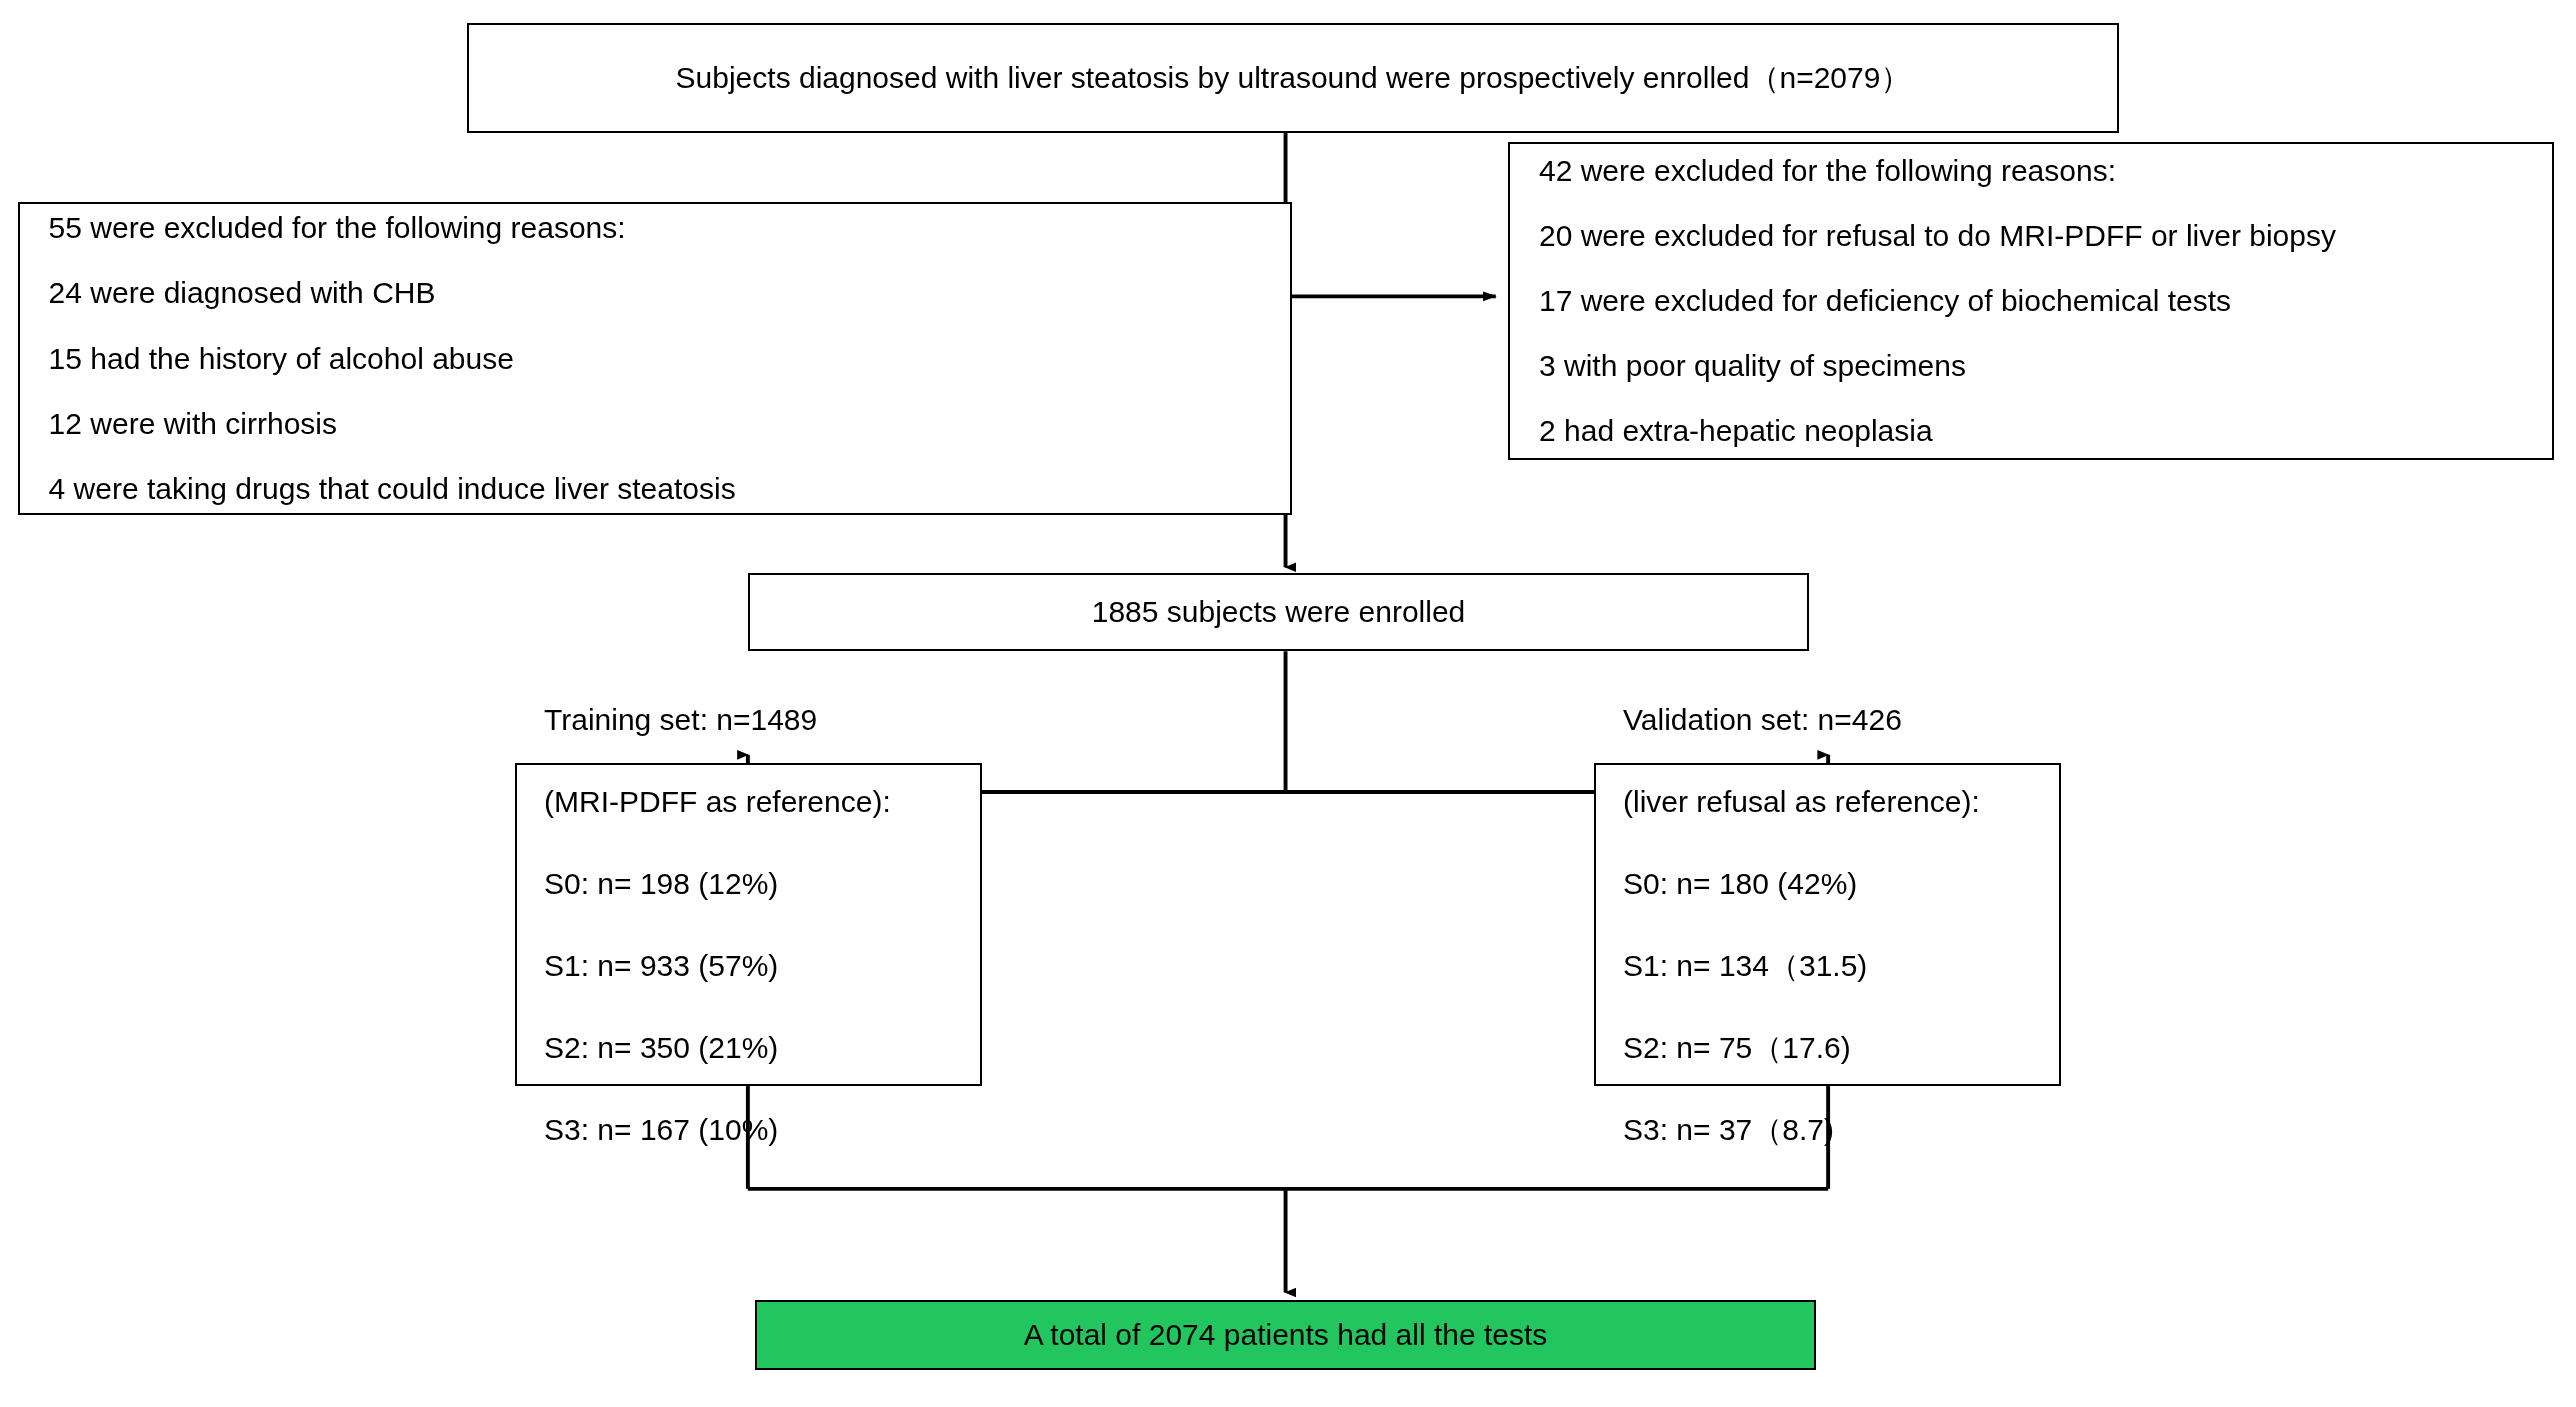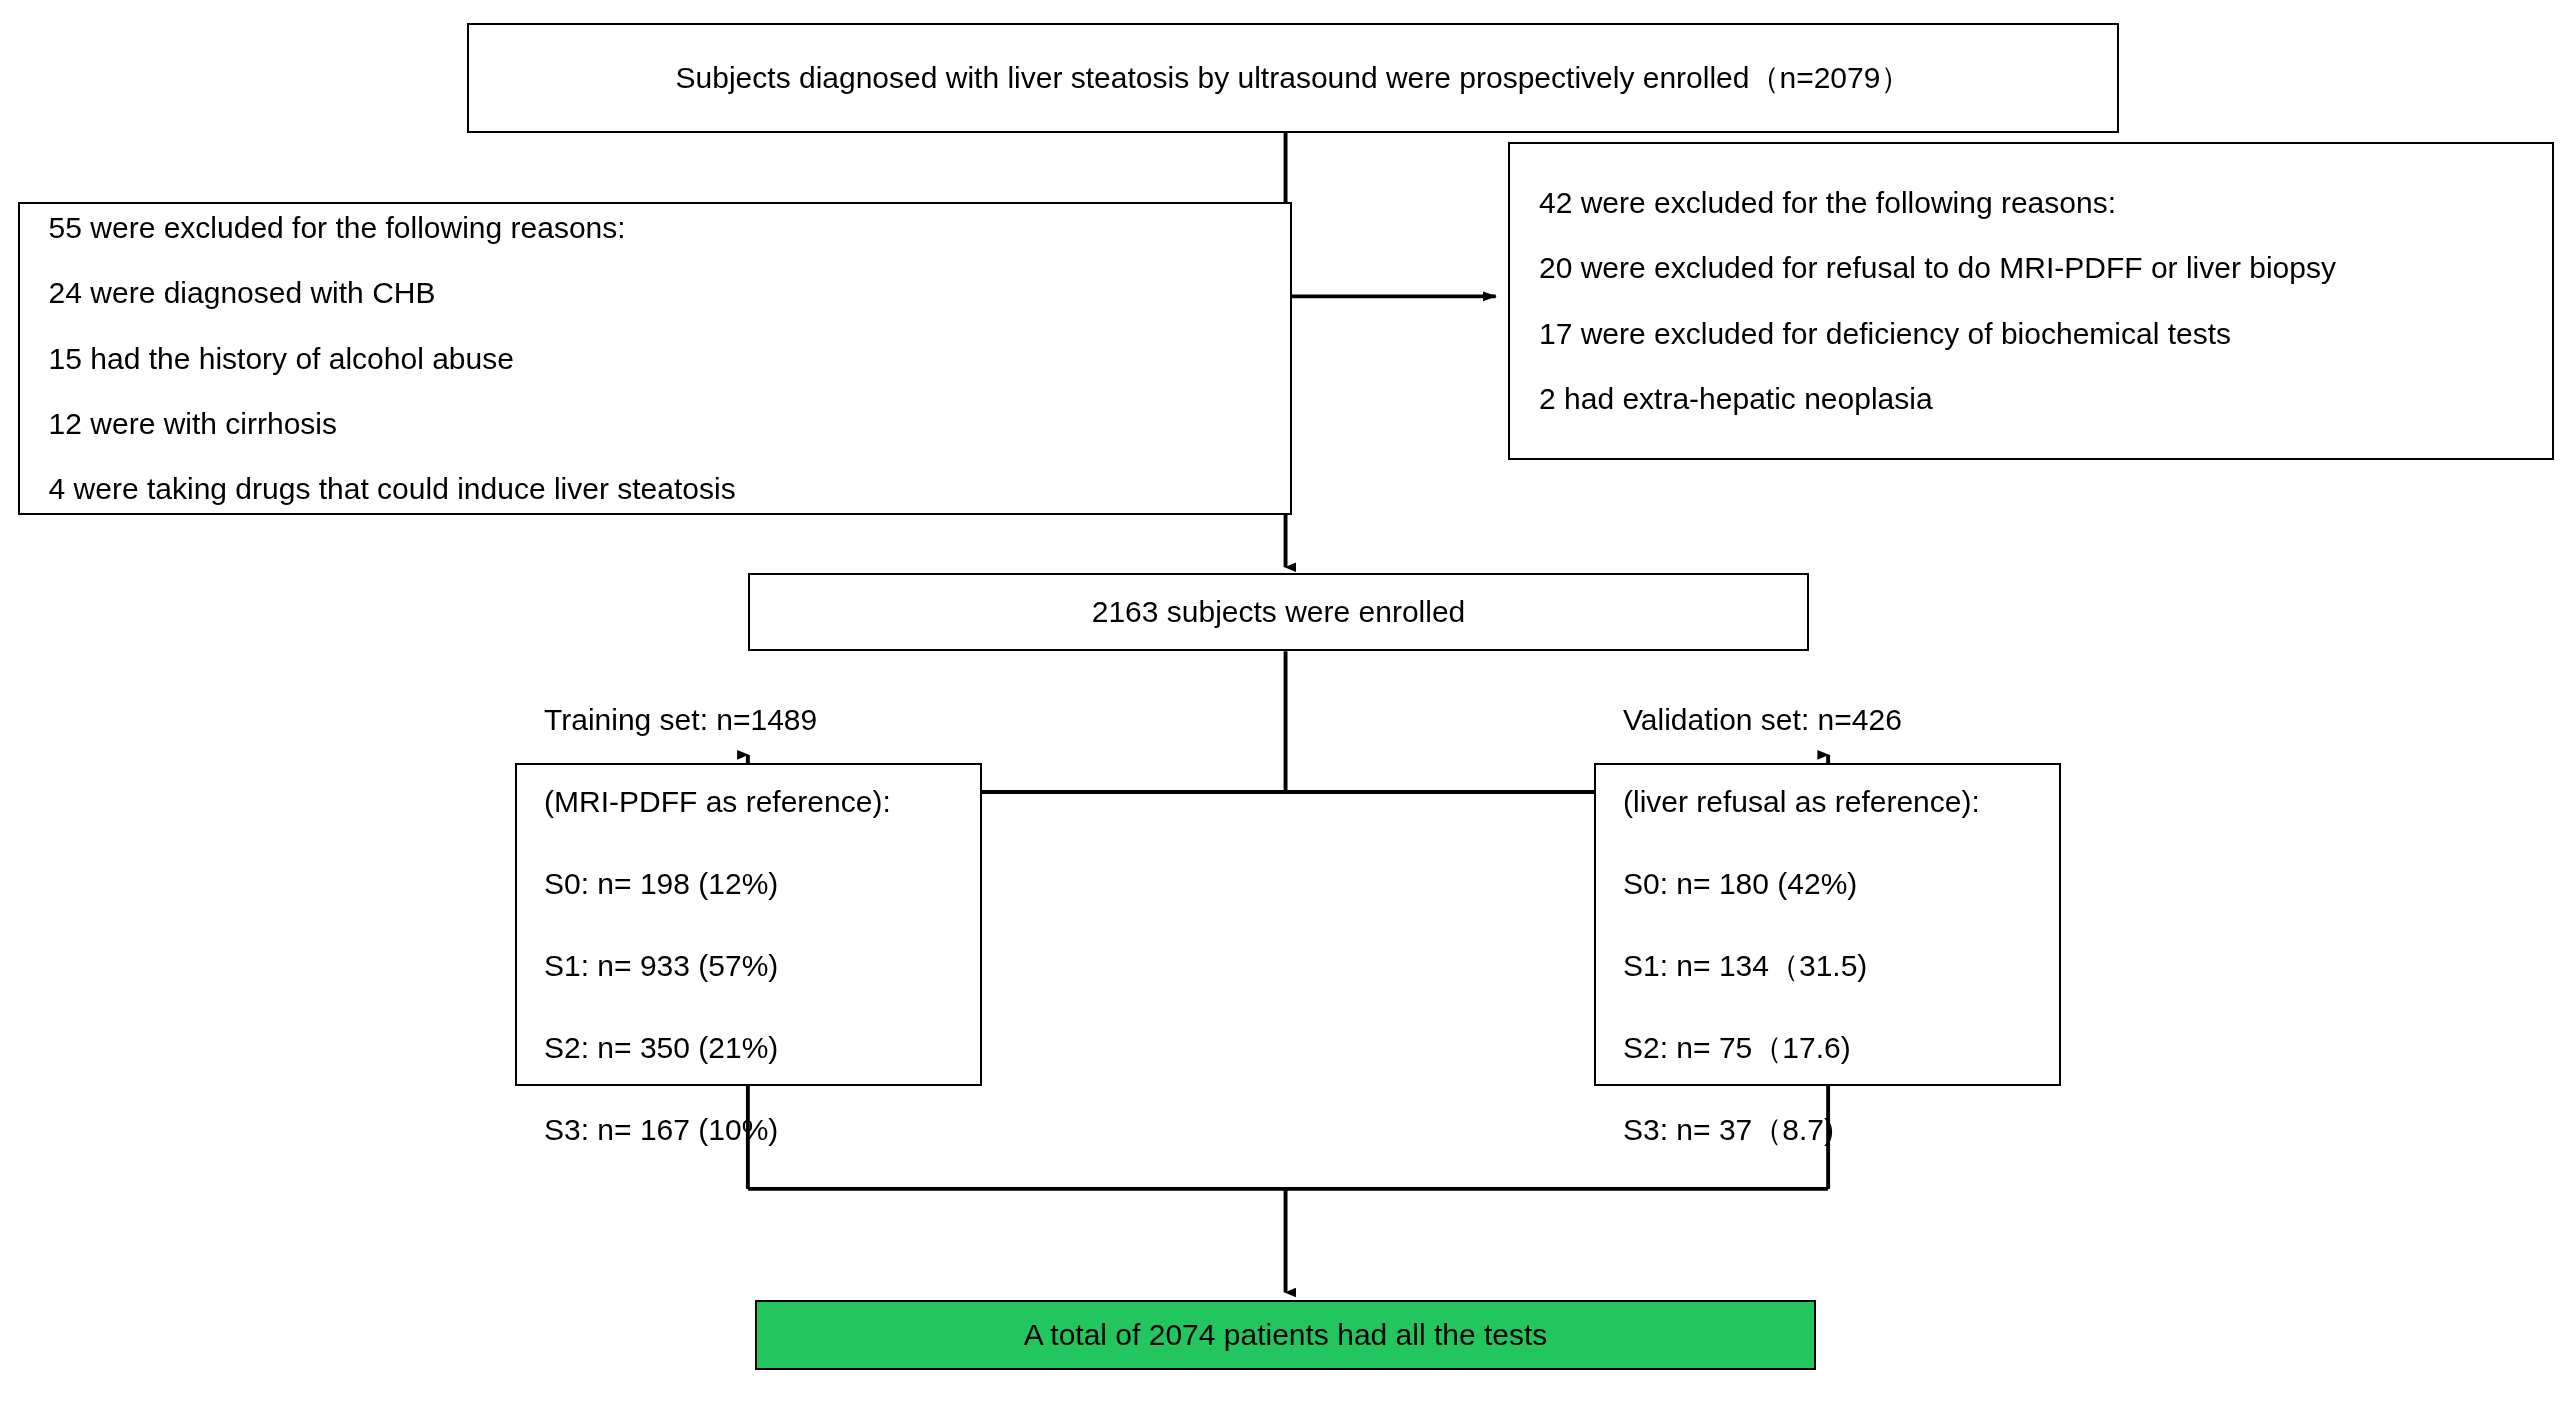--- a/index.html
+++ b/index.html
@@ -110,25 +110,26 @@
     <div class="node-line">24 were diagnosed with CHB</div>
     <div class="node-line">15 had the history of alcohol abuse</div>
     <div class="node-line">12 were with cirrhosis</div>
     <div class="node-line">4 were taking drugs that could induce liver steatosis</div>
   </div>
 
   <div class="node listbox" id="node-right-exclusions">
     <div class="node-line">42 were excluded for the following reasons:</div>
     <div class="node-line">20 were excluded for refusal to do MRI-PDFF or liver biopsy</div>
     <div class="node-line">17 were excluded for deficiency of biochemical tests</div>
+    <div class="node-line">3 with poor quality of specimens</div>
     <div class="node-line">2 had extra-hepatic neoplasia</div>
   </div>
 
   <div class="node centered" id="node-enrolled">
-    <div class="node-line">2163 subjects were enrolled</div>
+    <div class="node-line">1885 subjects were enrolled</div>
   </div>
 
   <div class="node statbox" id="node-training">
     <div class="node-line">Training set: n=1489</div>
     <div class="node-line">(MRI-PDFF as reference):</div>
     <div class="node-line">S0: n= 198 (12%)</div>
     <div class="node-line">S1: n= 933 (57%)</div>
     <div class="node-line">S2: n= 350 (21%)</div>
     <div class="node-line">S3: n= 167 (10%)</div>
   </div>

